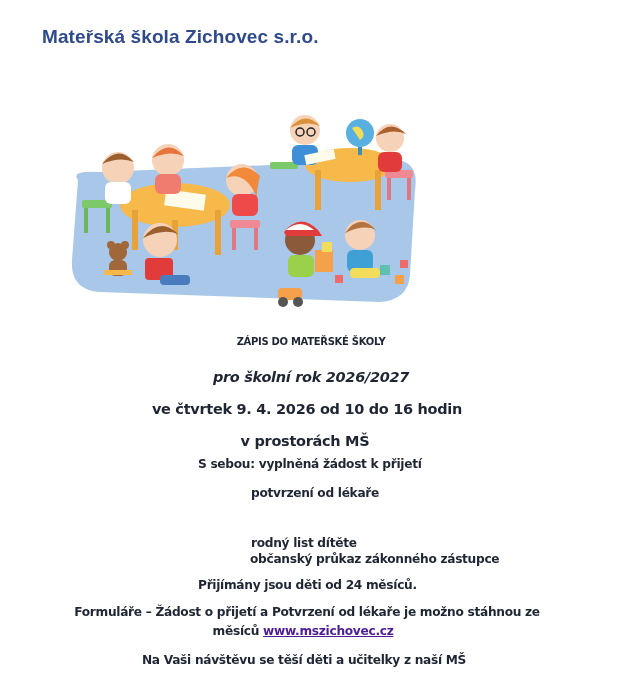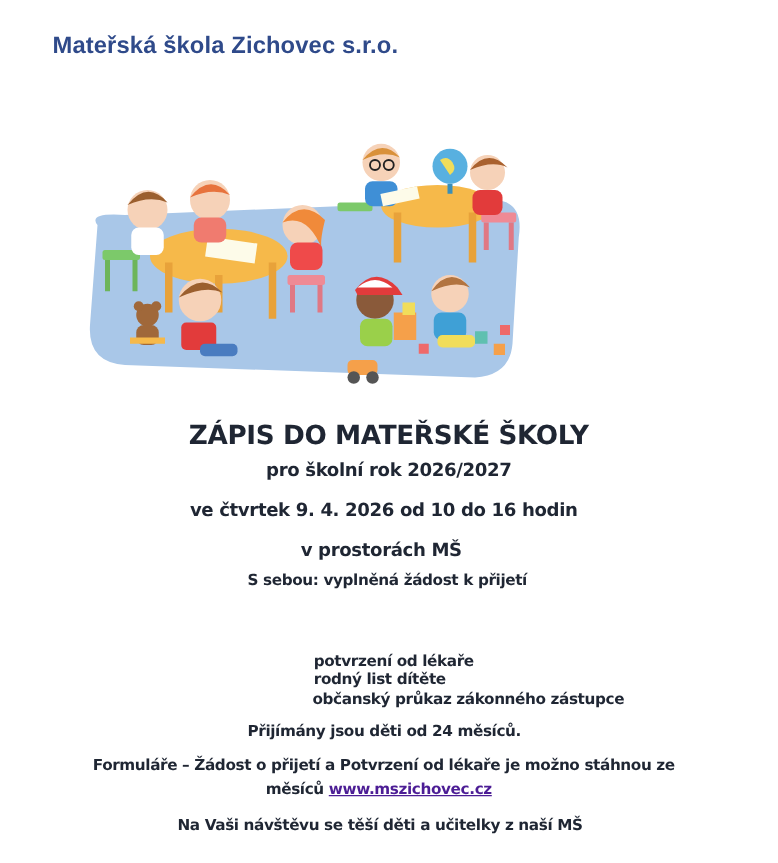--- a/index.html
+++ b/index.html
@@ -8,21 +8,21 @@
       position: absolute; left: 0; width: 622px; top: 26px; text-align: left;
       font-family: "Liberation Sans", sans-serif; font-weight: bold; font-size: 19px;
       color: #2f4a8a; letter-spacing: 0.1px; padding-left: 42px;
     }
     .illus { position: absolute; left: 60px; top: 100px; width: 365px; height: 220px; }
     .line {
       position: absolute; font-family: "DejaVu Sans", sans-serif; font-weight: bold;
       color: #1f2633; white-space: nowrap; letter-spacing: -0.3px;
     }
     .c { left: 0; width: 622px; text-align: center; }
-    .h1 { font-size: 21px; }
+    .h1 { font-size: 10px; }
     .h2 { font-size: 14.5px; }
     .b  { font-size: 12.2px; }
     .url { text-decoration: underline; color: #4c1d95; }
   </style>
 </head>
 <body>
 
 <div class="title">Mateřská škola Zichovec s.r.o.</div>
 
 <svg class="illus" viewBox="0 0 365 220" xmlns="http://www.w3.org/2000/svg">
@@ -100,29 +100,29 @@
   <rect x="320" y="165" width="10" height="10" fill="#5fc0b0"></rect>
   <rect x="335" y="175" width="9" height="9" fill="#f5a04a"></rect>
   <rect x="340" y="160" width="8" height="8" fill="#ef6a6a"></rect>
 
   <rect x="218" y="188" width="24" height="12" rx="4" fill="#f5a04a"></rect>
   <circle cx="223" cy="202" r="5" fill="#555"></circle>
     <circle cx="238" cy="202" r="5" fill="#555"></circle>
 </svg>
 
 <div class="line c h1" style="top:336px;">ZÁPIS DO MATEŘSKÉ ŠKOLY</div>
-<div class="line c h2" style="top:369px;">pro školní rok 2026/2027</div>
+<div class="line c h2" style="top:369px;font-style:italic;">pro školní rok 2026/2027</div>
 <div class="line c h2" style="top:401px; left:-4px;">ve čtvrtek 9. 4. 2026 od 10 do 16 hodin</div>
 <div class="line c h2" style="top:433px; left:-6px;">v prostorách MŠ</div>
 
 <div class="line b" style="top:457px; left:198px;">
   <span>S sebou:</span>
   <span>vyplněná žádost k přijetí</span>
 </div>
-<div class="line b" style="top:522px; left:251px;">potvrzení od lékaře</div>
+<div class="line b" style="top:486px; left:251px;">potvrzení od lékaře</div>
 <div class="line b" style="top:536px; left:251px;">rodný list dítěte</div>
 <div class="line b" style="top:552px; left:250px;">občanský průkaz zákonného zástupce</div>
 
 <div class="line b" style="top:578px; left:198px;">Přijímány jsou děti od 24 měsíců.</div>
 <div class="line c b" style="top:605px; left:-4px;">Formuláře – Žádost o přijetí a Potvrzení od lékaře je možno stáhnou ze</div>
 <div class="line c b" style="top:624px; left:-8px;">
   <span>měsíců</span>
   <a class="url">www.mszichovec.cz</a>
 </div>
 <div class="line c b" style="top:653px; left:-7px;">Na Vaši návštěvu se těší děti a učitelky z naší MŠ</div>

